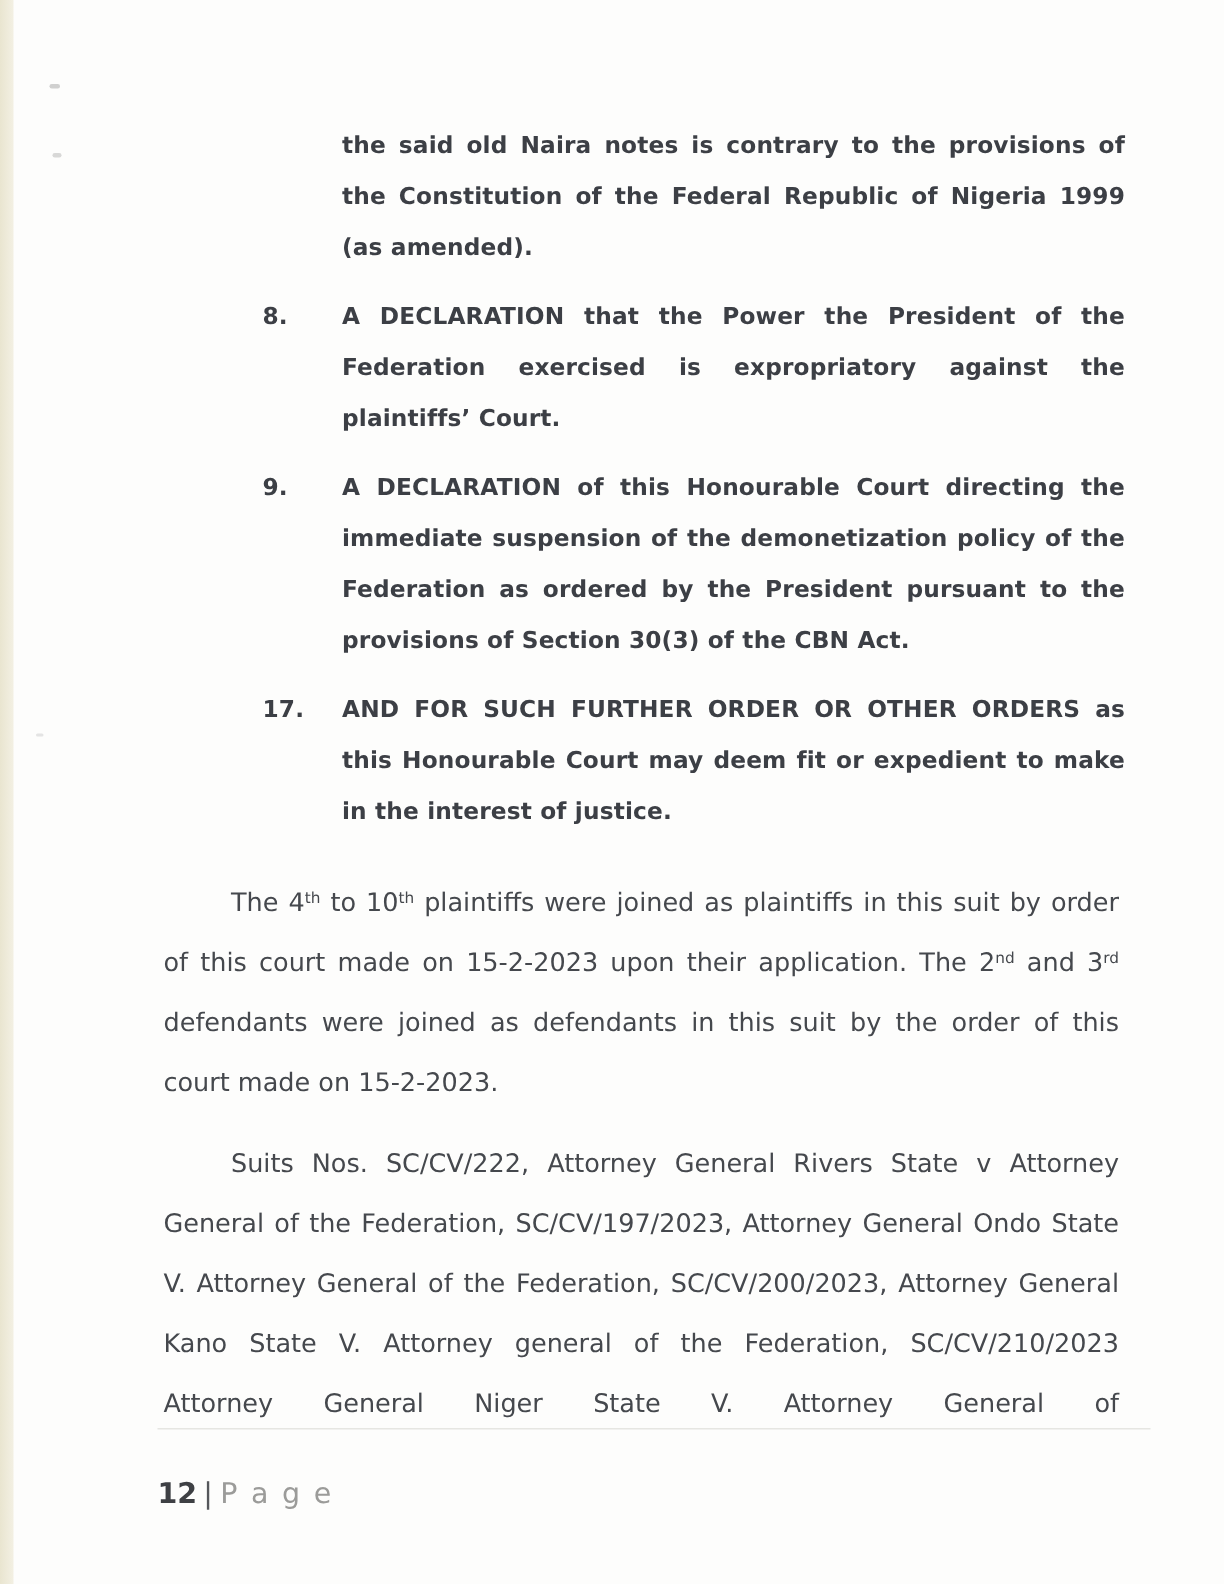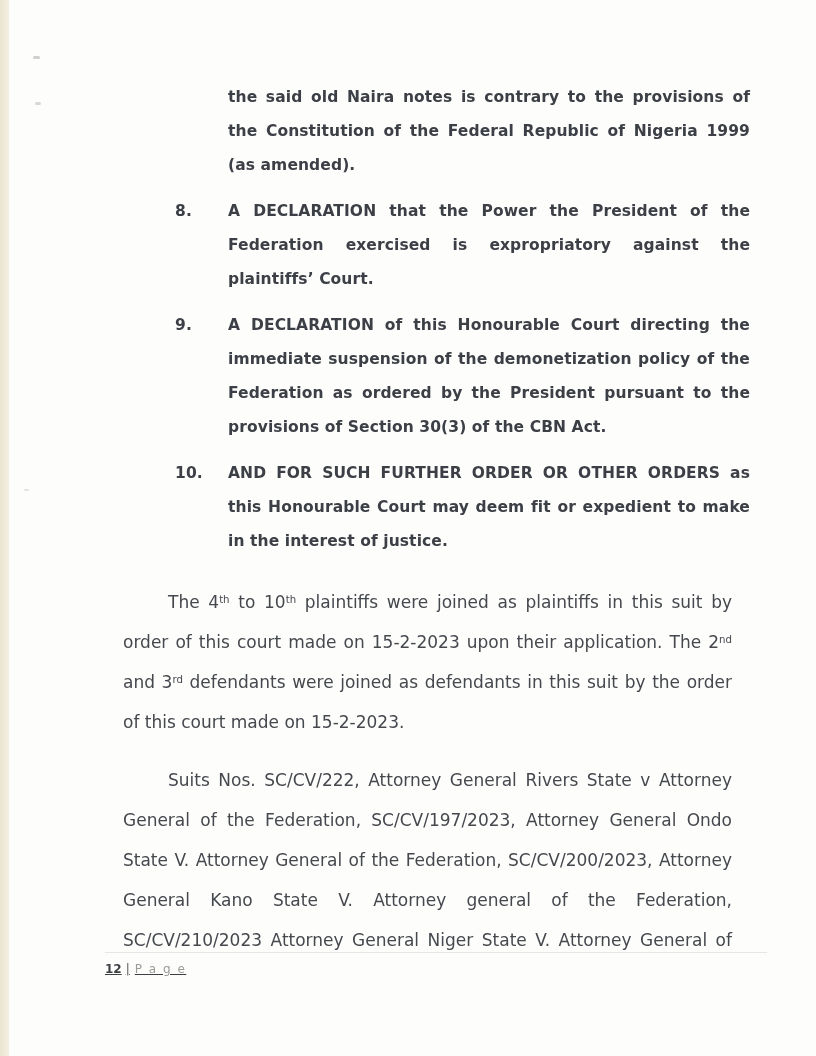--- a/index.html
+++ b/index.html
@@ -41,42 +41,41 @@
   }
   .list-row .num { flex: none; width: 53px; }
   .list-row .txt { flex: 1; text-align: justify; }
 
   .para {
     font-size: 17px;
     line-height: 40px;
     color: #45484d;
     text-align: justify;
     text-indent: 45px;
-    margin: 18px;
+    margin: 4px;
   }
   .para-joinder { margin-top: 24px; }
   .para-suits  { margin-top: 14px; text-align-last: justify; }
   sup {
     font-size: 60%;
     line-height: 0;
     vertical-align: baseline;
     position: relative;
     top: -0.45em;
   }
 
   .footer-rule {
     position: absolute; left: 105px; top: 952px;
     width: 662px; height: 1px;
     background: rgba(125, 125, 112, 0.18);
   }
   .footer {
-    position: absolute; left: 105px; top: 960px;
-    font-size: 12px; line-height: 18px;
+    position: absolute; left: 105px; top: 987px;
+    font-size: 19px; line-height: 18px;
     color: #3e4044;
-    text-decoration: underline;
   }
   .pg-num { font-weight: bold; color: #3e4044; }
   .pg-sep { color: #55575b; margin: 0 5px 0 4px; }
   .pg-word { color: #9b9b99; letter-spacing: 1.5px; }
 </style>
 </head>
 <body>
 
 <div class="page">
   <div class="paper-edge"></div>
@@ -95,21 +94,21 @@
       <div class="num">8.</div>
       <div class="txt">A DECLARATION that the Power the President of the Federation exercised is expropriatory against the plaintiffs’ Court.</div>
     </div>
 
     <div class="list-row">
       <div class="num">9.</div>
       <div class="txt">A DECLARATION of this Honourable Court directing the immediate suspension of the demonetization policy of the Federation as ordered by the President pursuant to the provisions of Section 30(3) of the CBN Act.</div>
     </div>
 
     <div class="list-row">
-      <div class="num">10.</div>
+      <div class="num">17.</div>
       <div class="txt">AND FOR SUCH FURTHER ORDER OR OTHER ORDERS as this Honourable Court may deem fit or expedient to make in the interest of justice.</div>
     </div>
 
     <p class="para para-joinder"><span>The 4</span><sup>th</sup><span> to 10</span><sup>th</sup><span> plaintiffs were joined as plaintiffs in this suit by order of this court made on 15-2-2023 upon their application. The 2</span><sup>nd</sup><span> and 3</span><sup>rd</sup><span> defendants were joined as defendants in this suit by the order of this court made on 15-2-2023.</span></p>
 
     <p class="para para-suits">Suits Nos. SC/CV/222, Attorney General Rivers State v Attorney General of the Federation, SC/CV/197/2023, Attorney General Ondo State V. Attorney General of the Federation, SC/CV/200/2023, Attorney General Kano State V. Attorney general of the Federation, SC/CV/210/2023 Attorney General Niger State V. Attorney General of</p>
 
   </main>
 
   <div class="footer-rule"></div>

